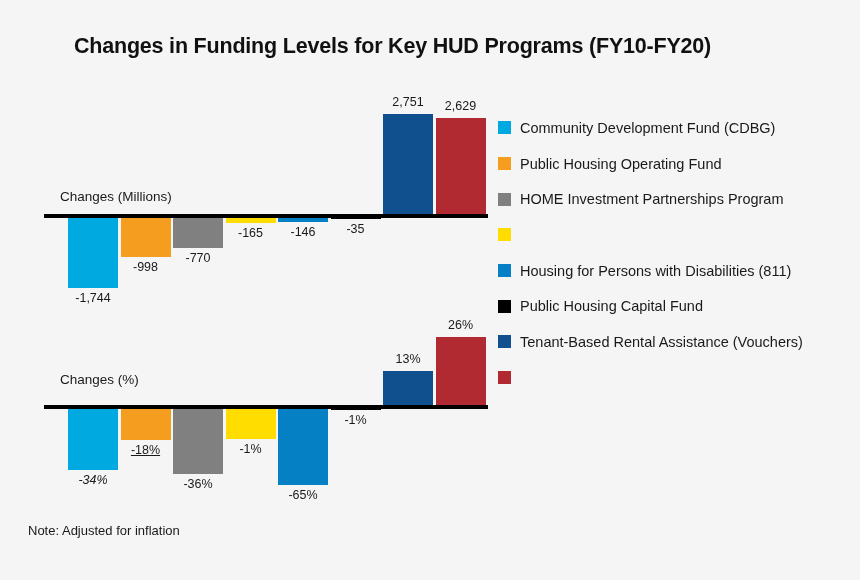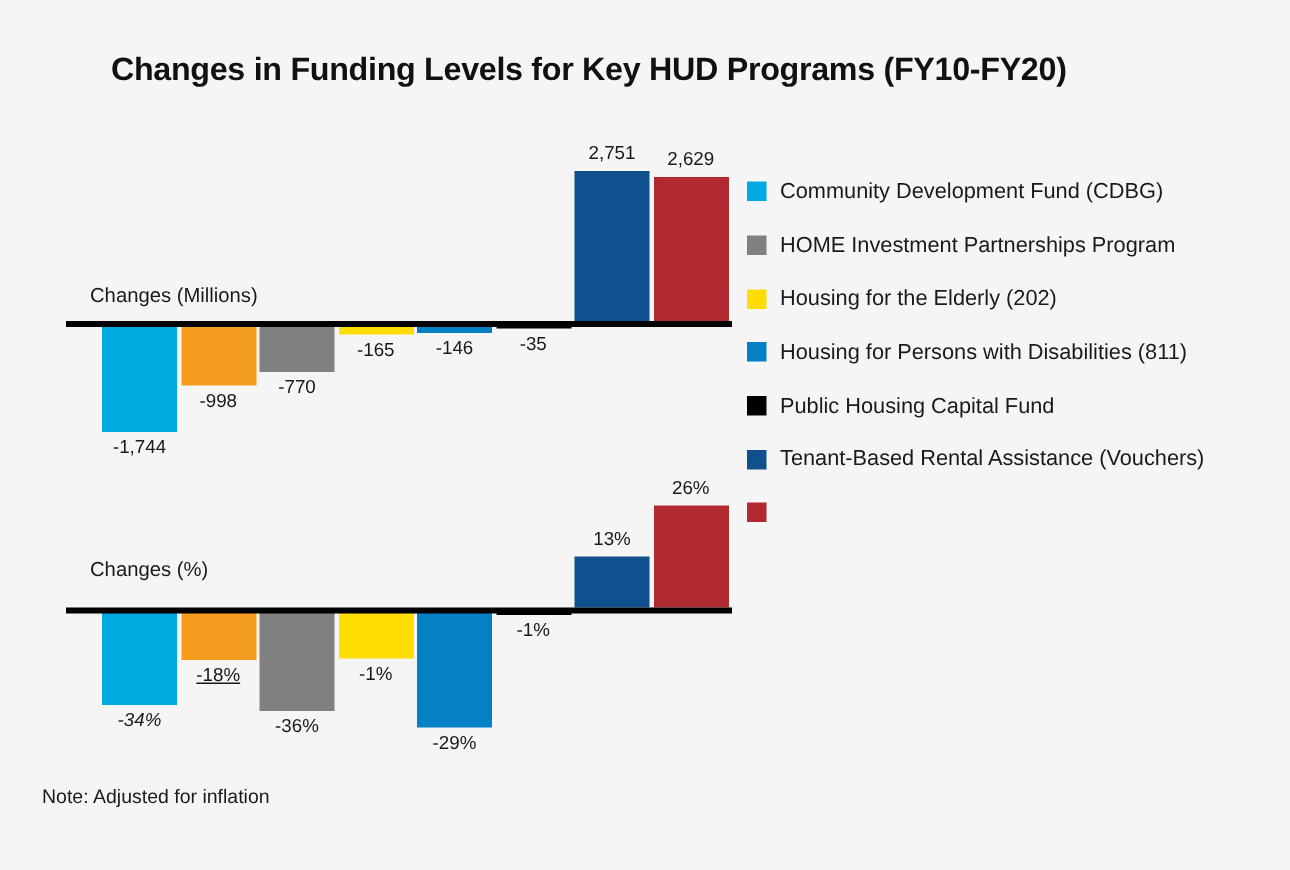--- a/index.html
+++ b/index.html
@@ -177,21 +177,21 @@
         <div class="bar-slot" style="left: 129px; top: 0px; height: 100%;">
           <div class="bar" style="background: rgb(128, 128, 128); top: 97px; height: 66.8571px;"></div>
           <div class="bar-value" style="top: 166.857px;">-36%</div>
         </div>
         <div class="bar-slot" style="left: 181.5px; top: 0px; height: 100%;">
           <div class="bar" style="background: rgb(255, 221, 0); top: 97px; height: 31.5714px;"></div>
           <div class="bar-value" style="top: 131.571px;">-1%</div>
         </div>
         <div class="bar-slot" style="left: 234px; top: 0px; height: 100%;">
           <div class="bar" style="background: rgb(5, 128, 196); top: 97px; height: 78px;"></div>
-          <div class="bar-value" style="top: 178px;">-29%</div>
+          <div class="bar-value" style="top: 178px;">-65%</div>
         </div>
         <div class="bar-slot" style="left: 286.5px; top: 0px; height: 100%;">
           <div class="bar" style="background: rgb(0, 0, 0); top: 97px; height: 3px;"></div>
           <div class="bar-value" style="top: 103px;">-1%</div>
         </div>
         <div class="bar-slot" style="left: 339px; top: 0px; height: 100%;">
           <div class="bar" style="background: rgb(16, 80, 143); top: 61px; height: 34px;"></div>
           <div class="bar-value" style="top: 42px;">13%</div>
         </div>
         <div class="bar-slot" style="left: 391.5px; top: 0px; height: 100%;">
@@ -201,26 +201,29 @@
       </div>
     <div class="axis-line" style="top: 95px;"></div>
   </div>
 
   <div id="legend">
       <div class="legend-item">
         <span class="legend-swatch" style="background: rgb(0, 169, 224);"></span>
         <span class="legend-label">Community Development Fund (CDBG)</span>
       </div>
       <div class="legend-item">
+        <span class="legend-swatch" style="background: rgb(245, 157, 30);"></span>
+        <span class="legend-label">Public Housing Operating Fund</span>
+      </div>
+      <div class="legend-item">
         <span class="legend-swatch" style="background: rgb(128, 128, 128);"></span>
         <span class="legend-label">HOME Investment Partnerships Program</span>
       </div>
       <div class="legend-item">
         <span class="legend-swatch" style="background: rgb(255, 221, 0);"></span>
-        <span class="legend-label">Housing for the Elderly (202)</span>
       </div>
       <div class="legend-item">
         <span class="legend-swatch" style="background: rgb(5, 128, 196);"></span>
         <span class="legend-label">Housing for Persons with Disabilities (811)</span>
       </div>
       <div class="legend-item">
         <span class="legend-swatch" style="background: rgb(0, 0, 0);"></span>
         <span class="legend-label">Public Housing Capital Fund</span>
       </div>
       <div class="legend-item">

